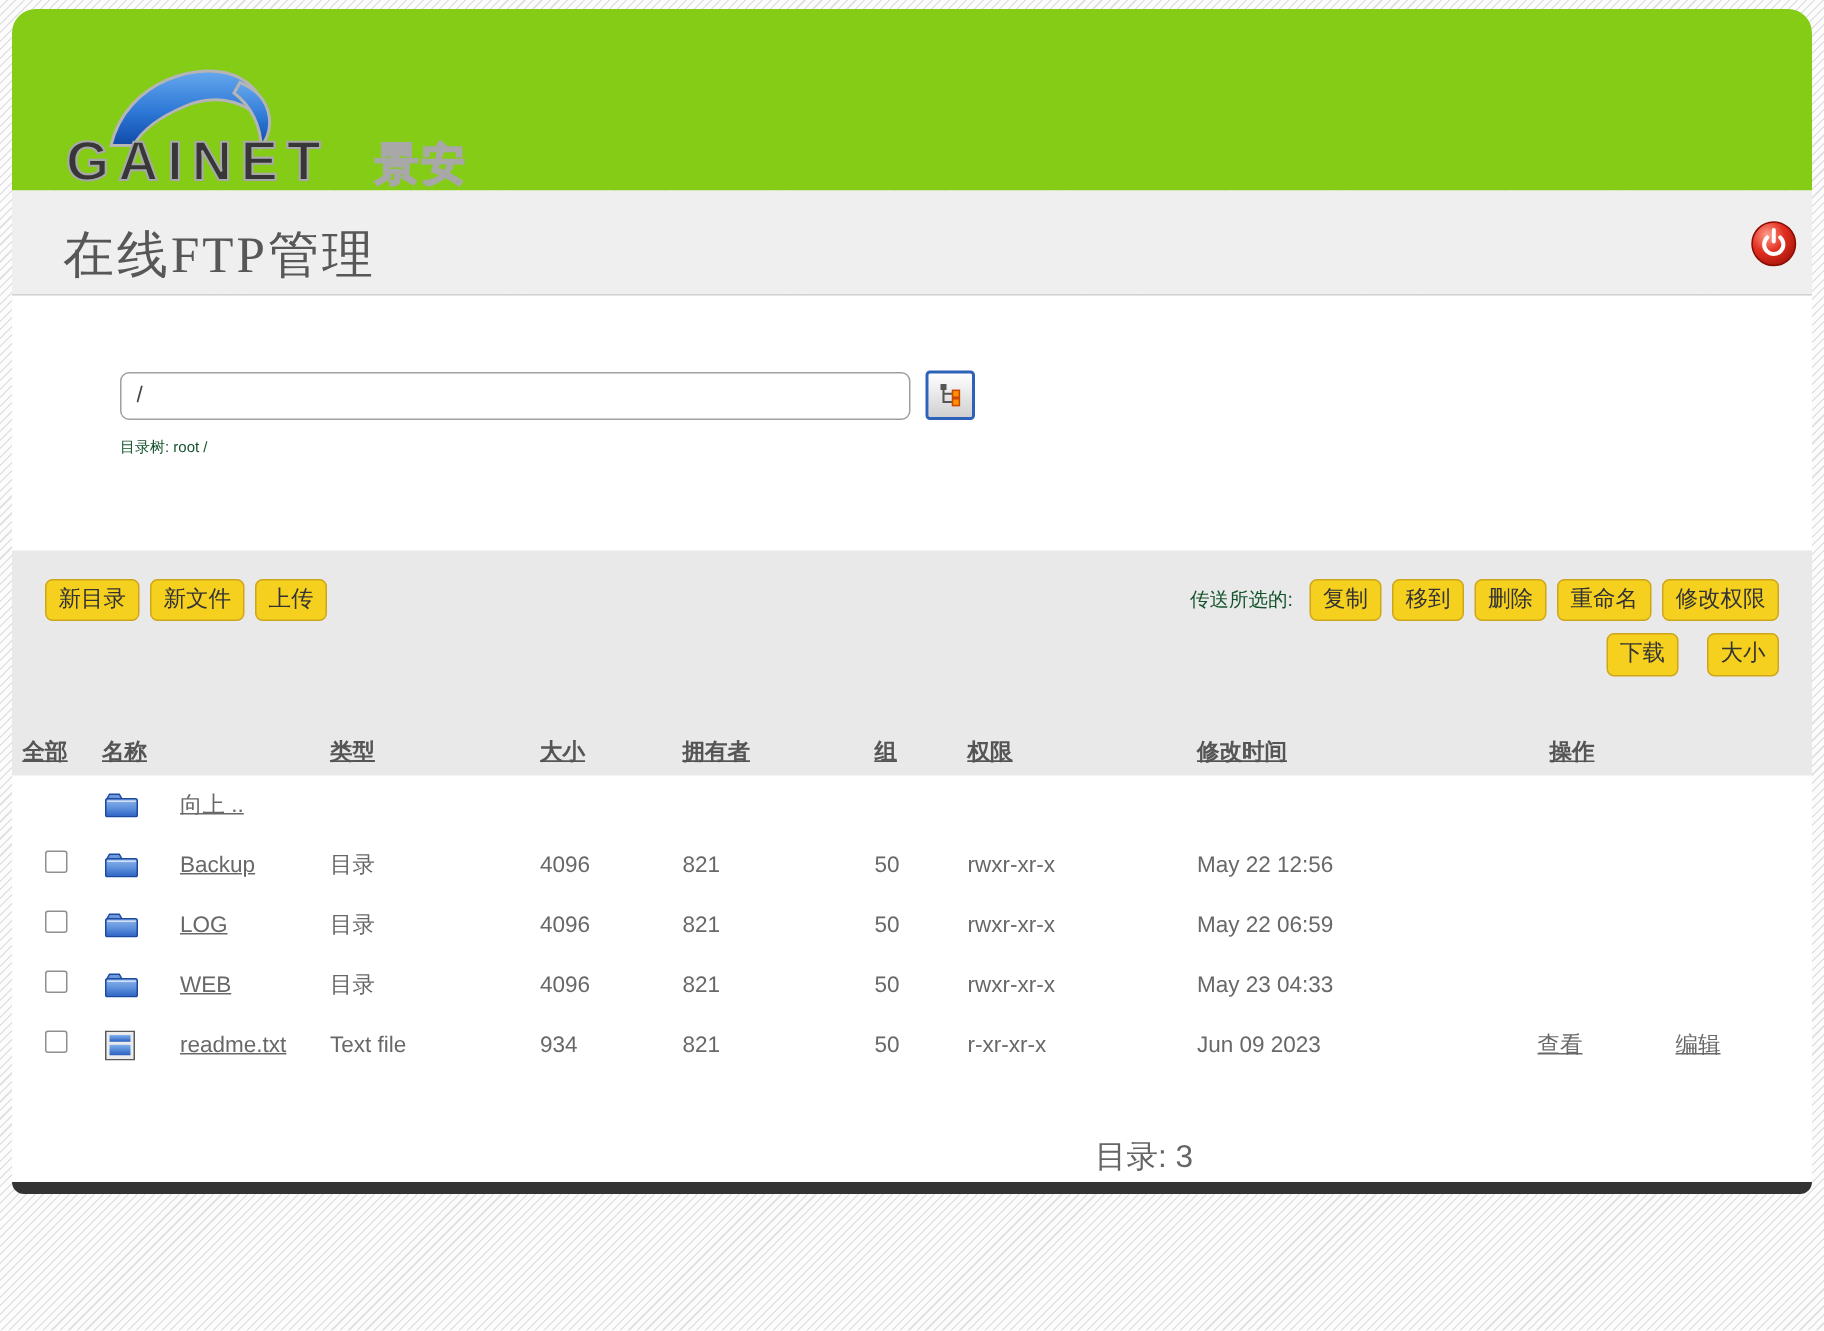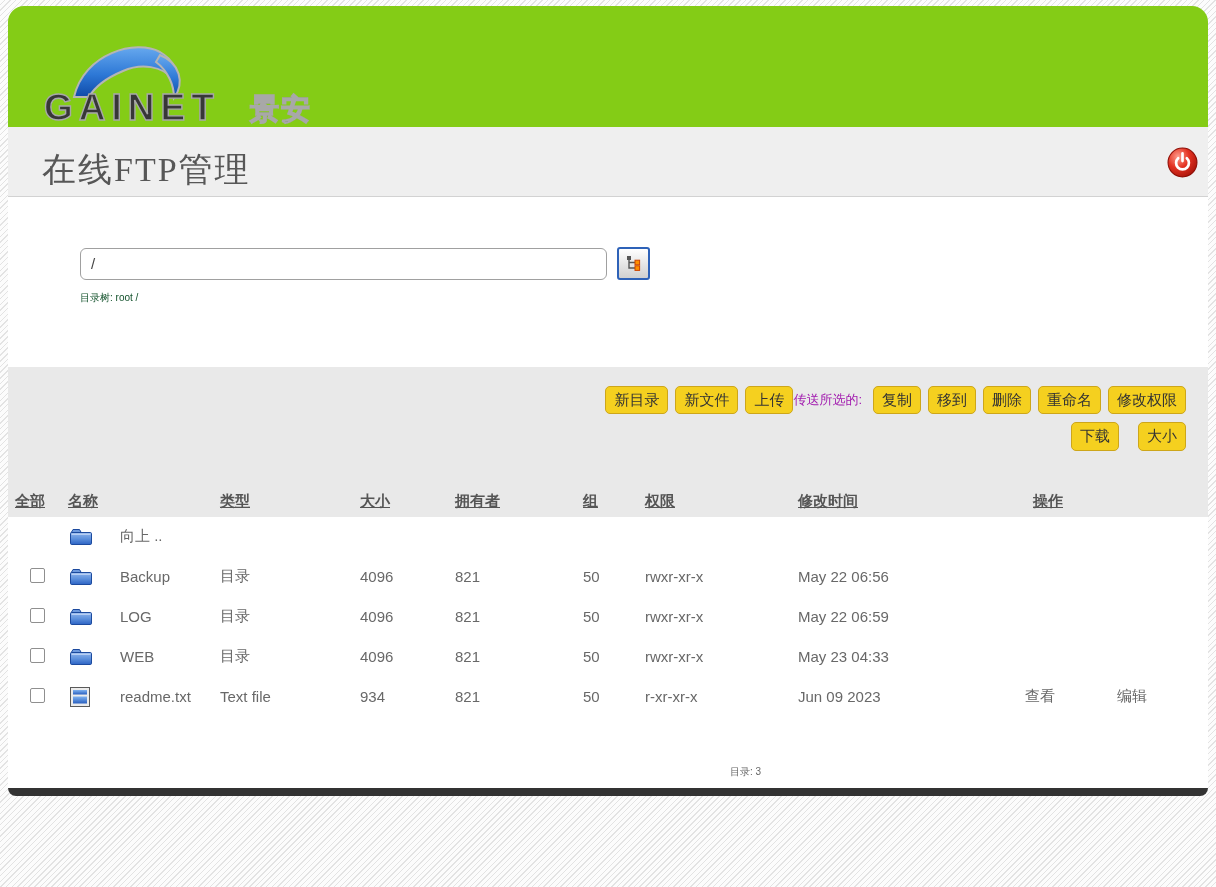--- a/index.html
+++ b/index.html
@@ -24,40 +24,40 @@
 
   
   .path-row { padding:50px 0 0 72px; display:flex; align-items:center; }
   .path-input { width:527px; height:32px; border:1px solid #a0a0a0; border-radius:6px; padding:0 10px; font-size:15px; color:#444; font-family:inherit; background:#fff; }
   .tree-btn { width:33px; height:33px; margin-left:10px; border:2px solid #2e62b8; border-radius:3px; background:linear-gradient(#ffffff,#d0d0d0); display:flex; align-items:center; justify-content:center; padding:0; cursor:pointer; }
   .tree-caption { margin:11px 0 0 72px; font-size:10px; color:#14532d; height:20px; }
 
   
   .toolbar { background:#e9e9e9; margin-top:56px; }
   .tb-rows { padding:19px 22px 0; }
-  .row1 { display:flex; justify-content:flex-end; align-items:center; }
+  .row1 { display:flex; justify-content:space-between; align-items:center; }
   .btn-group { display:flex; gap:7px; align-items:center; }
   .ybtn { background:#f5d01f; border:1px solid #cda61a; border-radius:5px; padding:3px 8px; font-size:15px; color:#333; cursor:pointer; font-family:inherit; line-height:1.35; white-space:nowrap; }
-  .sel-label { font-size:13px; color:#a21caf; margin-right:4px; white-space:nowrap; }
+  .sel-label { font-size:13px; color:#14532d; margin-right:4px; white-space:nowrap; }
   .row2 { display:flex; justify-content:flex-end; gap:19px; margin-top:8px; }
 
   .grid { display:grid; grid-template-columns:54px 58px 100px 140px 95px 128px 62px 153px 227px 92px 1fr; align-items:center; }
   .thead { margin-top:36px; height:30px; font-weight:bold; font-size:15px; color:#555;text-decoration:underline; }
   .thead a { color:#555; text-decoration:underline; cursor:pointer; }
   .h-all  { grid-column:1; padding-left:7px; }
   .h-name { grid-column:2 / 4; padding-left:6px; }
   .h-actions { grid-column:10 / 12; padding-left:8px; }
 
   .trow { height:40px; font-size:15px; color:#686868; }
   .c-check { padding-left:22px; }
   .c-icon  { padding-left:8px; line-height:0; }
-  .lnk { color:#686868; cursor:pointer; }
+  .lnk { color:#686868; text-decoration:underline; cursor:pointer; }
   input[type="checkbox"] { appearance:none; -webkit-appearance:none; width:15px; height:15px; border:1px solid #8f8f8f; border-radius:2px; background:#fff; margin:0; cursor:pointer; }
 
-  .summary { margin:42px 0 0 722px; font-size:10px; color:#666; line-height:25px; padding-bottom:4px; }
+  .summary { margin:42px 0 0 722px; font-size:21px; color:#666; line-height:25px; padding-bottom:4px; }
   .foot { height:8px; background:#333; border-radius:0 0 8px 8px; }
 </style>
 </head>
 <body>
 
 <svg width="0" height="0" style="position:absolute">
   <defs>
     <linearGradient id="gfold" x1="0" y1="0" x2="0" y2="1">
       <stop offset="0" stop-color="#8fb4ec"></stop>
         <stop offset="0.5" stop-color="#5f92dd"></stop>
@@ -183,21 +183,21 @@
         <div class="c-check"><input type="checkbox" style=""></div>
         <div class="c-icon"><svg width="22" height="17">
               <use href="#sym-folder"></use>
             </svg></div>
         <div><a class="lnk">Backup</a></div>
         <div>目录</div>
         <div>4096</div>
         <div>821</div>
         <div>50</div>
         <div>rwxr-xr-x</div>
-        <div>May 22 06:56</div>
+        <div>May 22 12:56</div>
         <div></div>
           <div></div>
       </div>
 
       <div class="grid trow">
         <div class="c-check"><input type="checkbox" style=""></div>
         <div class="c-icon"><svg width="22" height="17">
               <use href="#sym-folder"></use>
             </svg></div>
         <div><a class="lnk">LOG</a></div>

